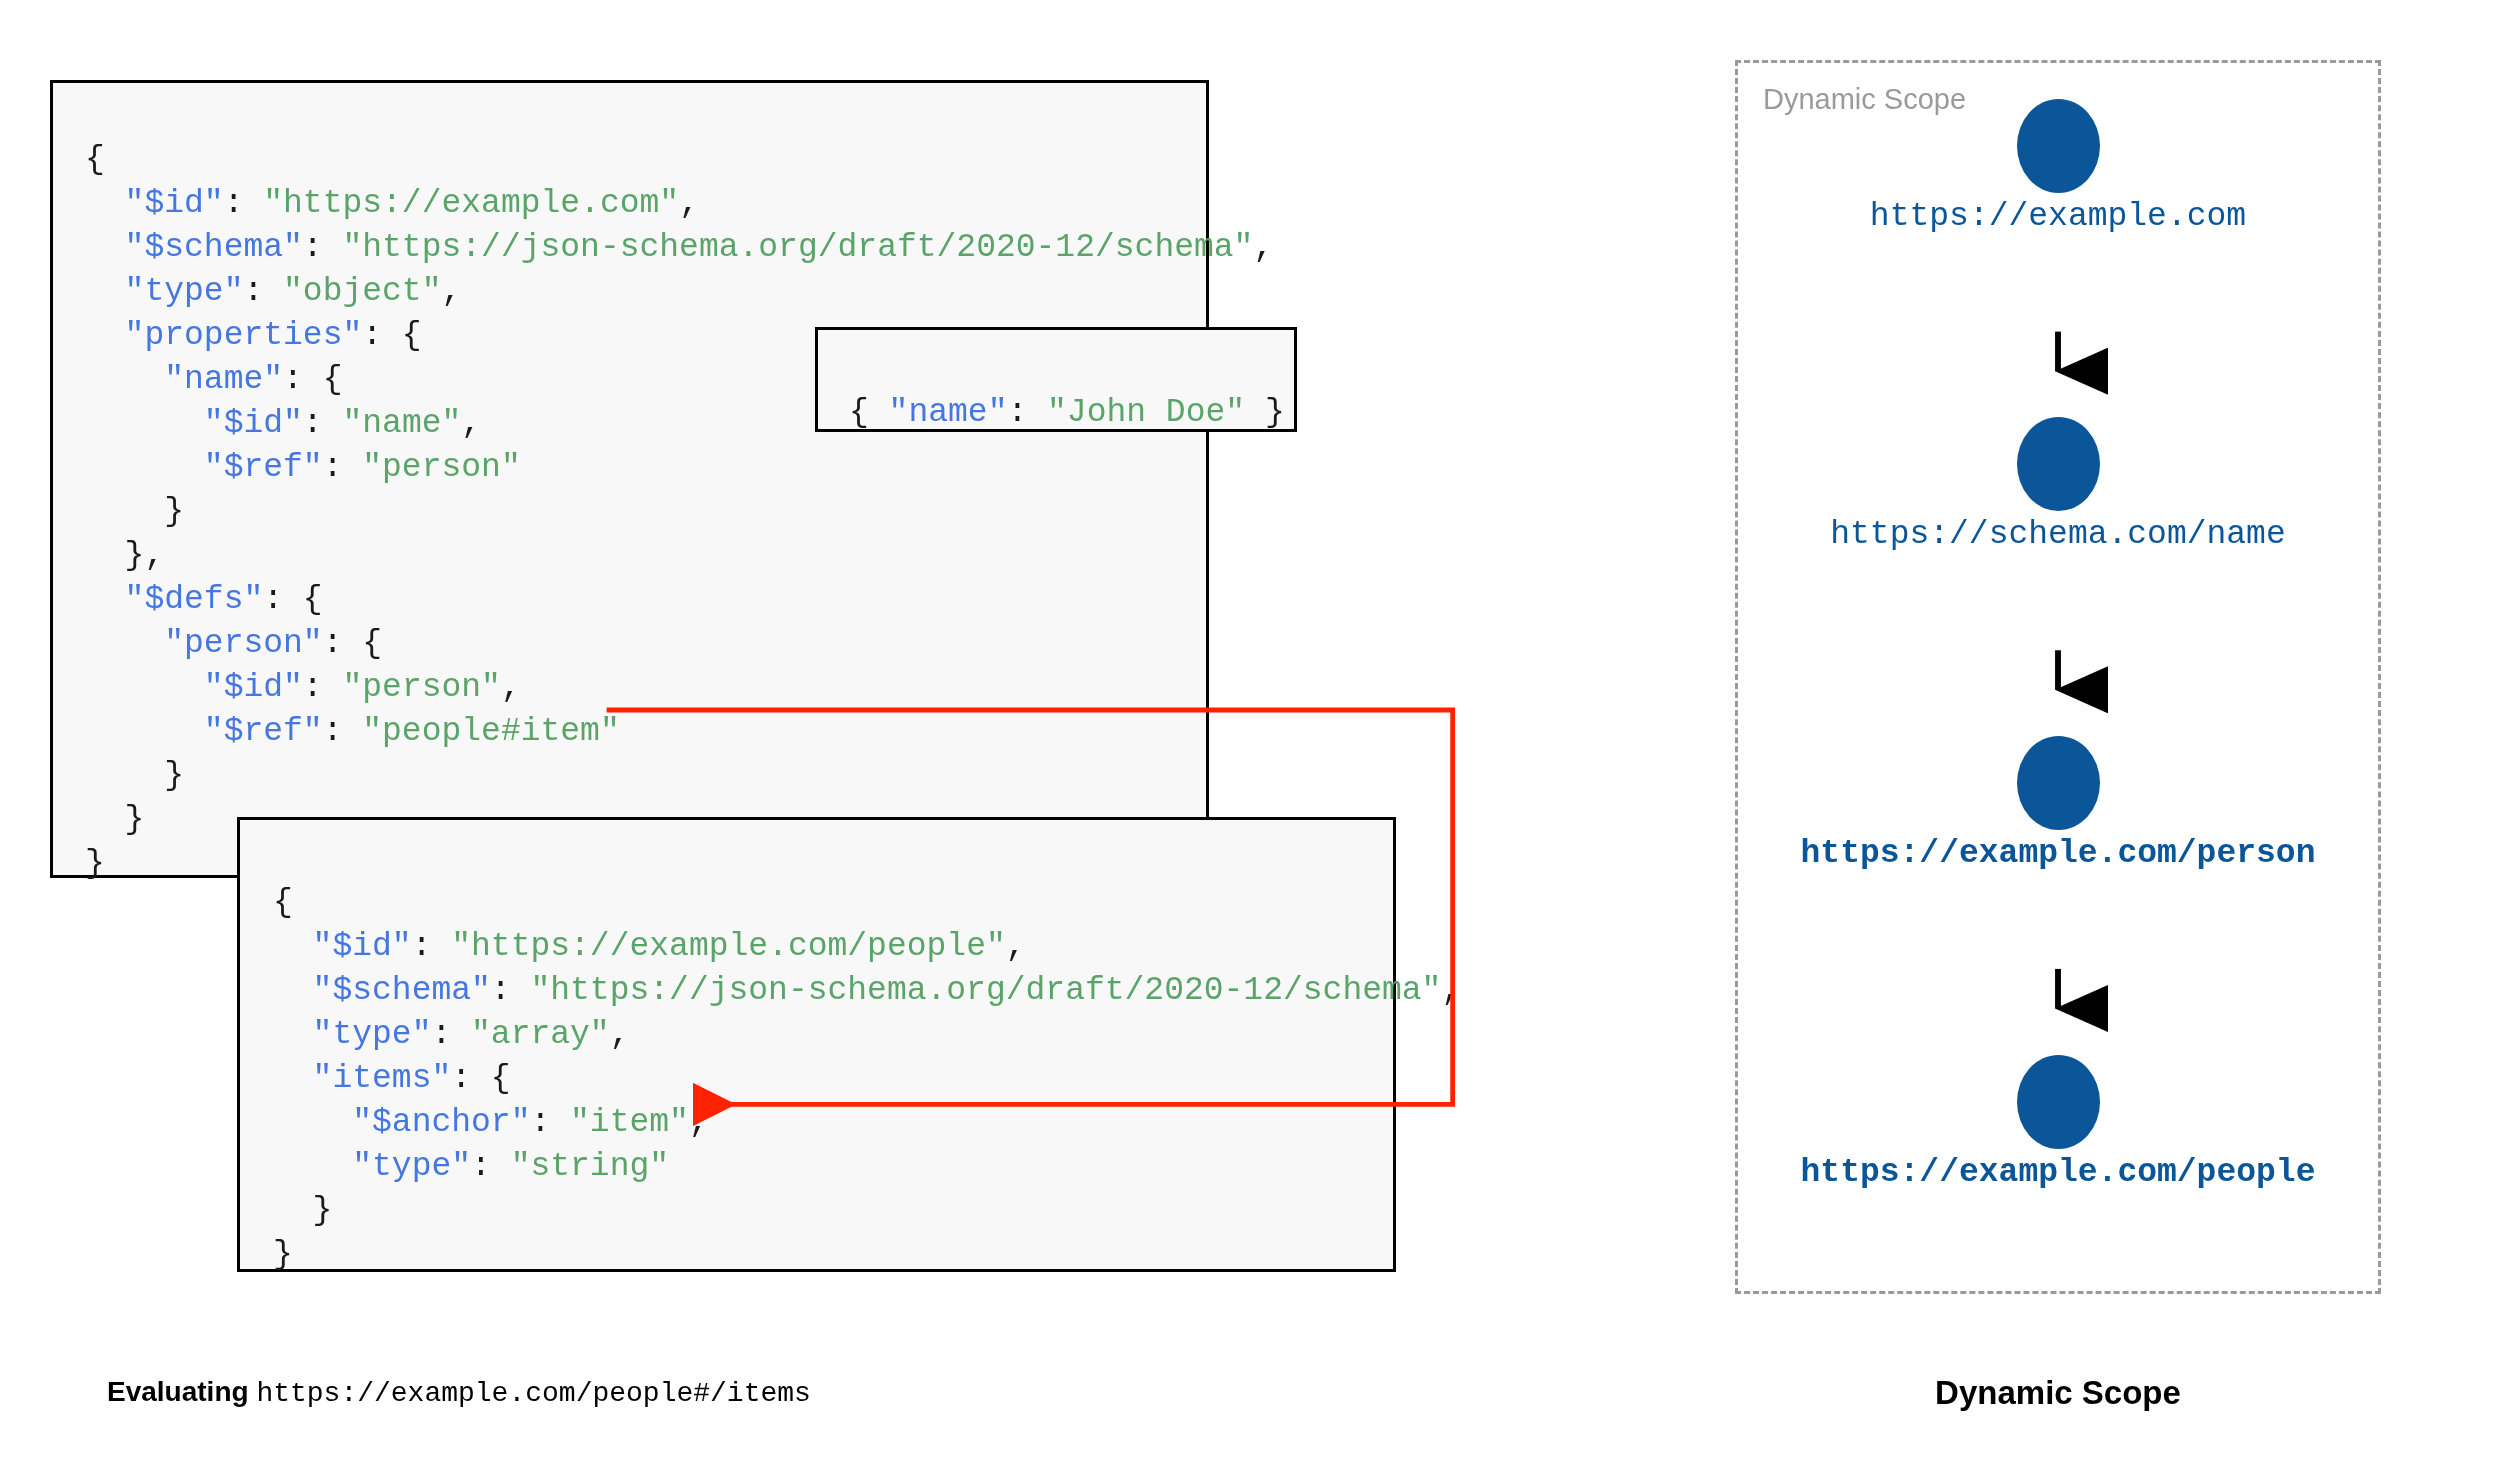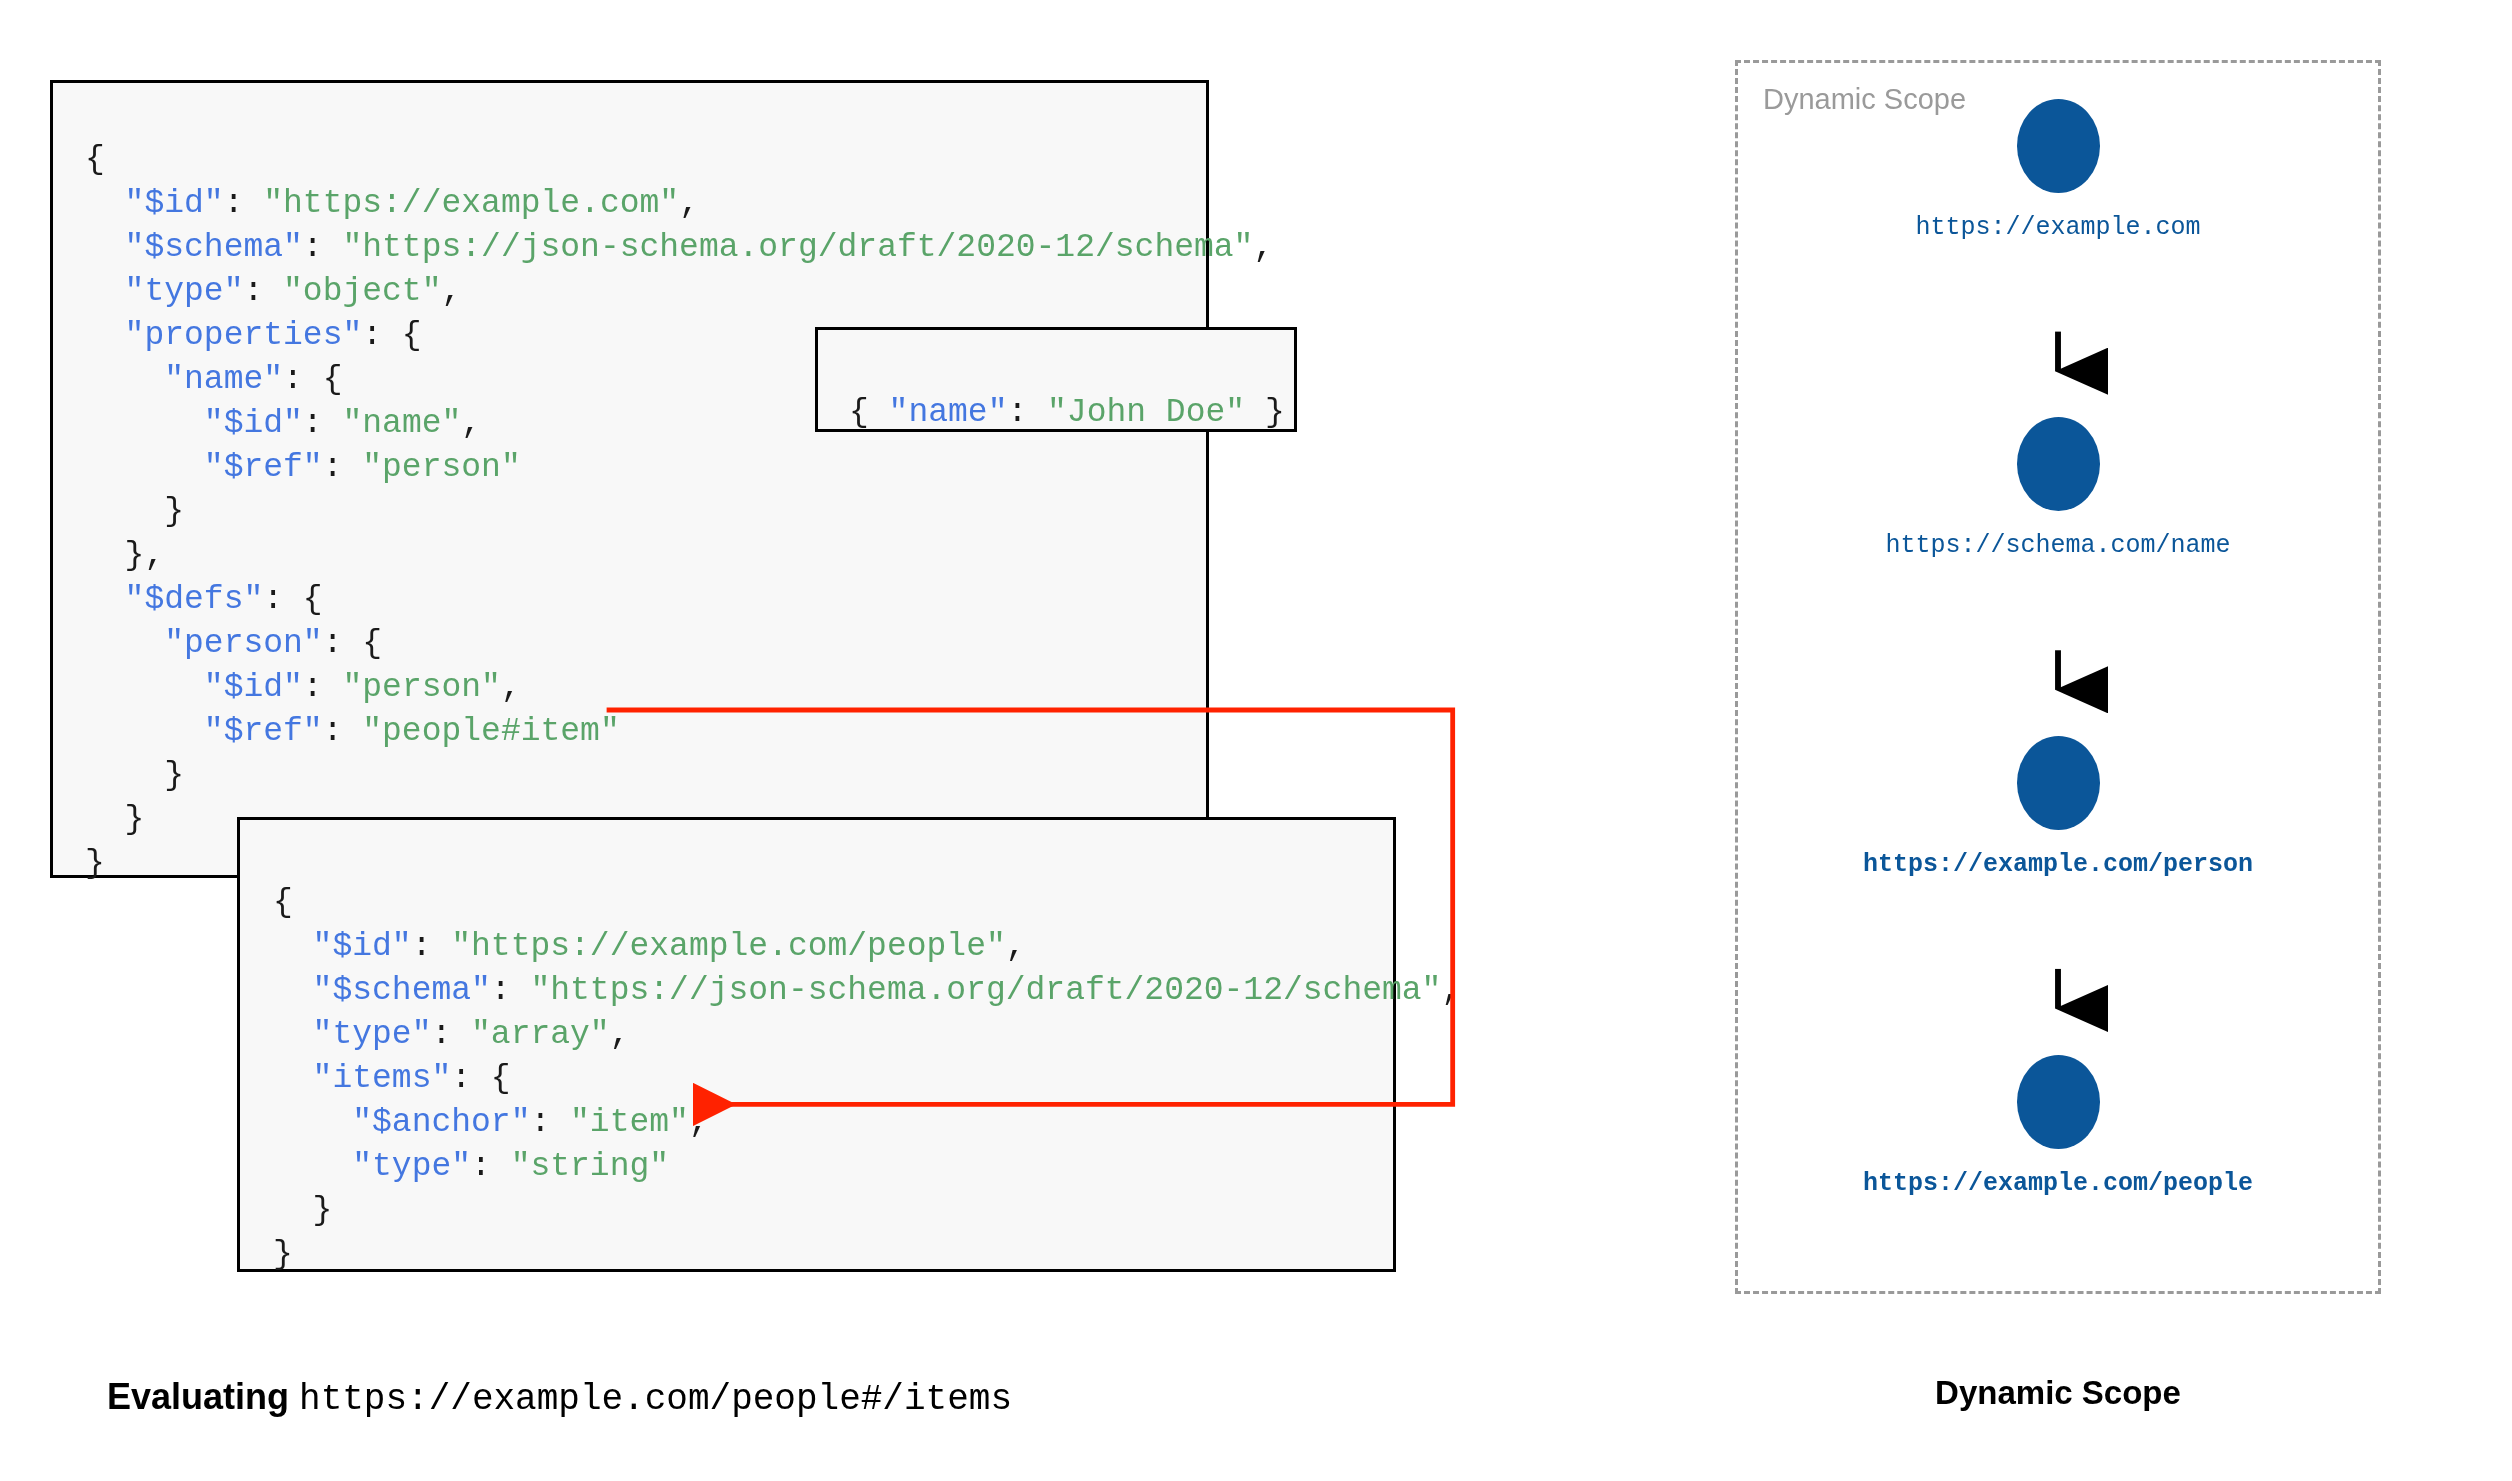--- a/index.html
+++ b/index.html
@@ -95,21 +95,21 @@
     height: 1482px;
     z-index: 6;
     pointer-events: none;
   }
 
   
   #evaluating-caption {
     position: absolute;
     left: 107px;
     top: 1376px;
-    font-size: 36px;
+    font-size: 28px;
     color: #000000;
     white-space: nowrap;
   }
   #evaluating-caption .lbl {
     font-family: "Liberation Sans", sans-serif;
     font-weight: bold;
   }
   #evaluating-caption .uri {
     font-family: "Liberation Mono", "DejaVu Sans Mono", monospace;
     font-weight: normal;
@@ -143,23 +143,23 @@
   }
   .scope-circle {
     width: 83px;
     height: 94px;
     background: #0B5699;
     border-radius: 50%;
     margin: 0 auto;
   }
   .scope-uri {
     font-family: "Liberation Mono", "DejaVu Sans Mono", monospace;
-    font-size: 25px;
+    font-size: 33px;
     color: #0B5699;
-    margin-top: 20px;
+    margin-top: 5px;
     white-space: nowrap;
   }
   #scope-arrows {
     position: absolute;
     left: 1735px;
     top: 60px;
     width: 646px;
     height: 1234px;
     z-index: 3;
     pointer-events: none;

